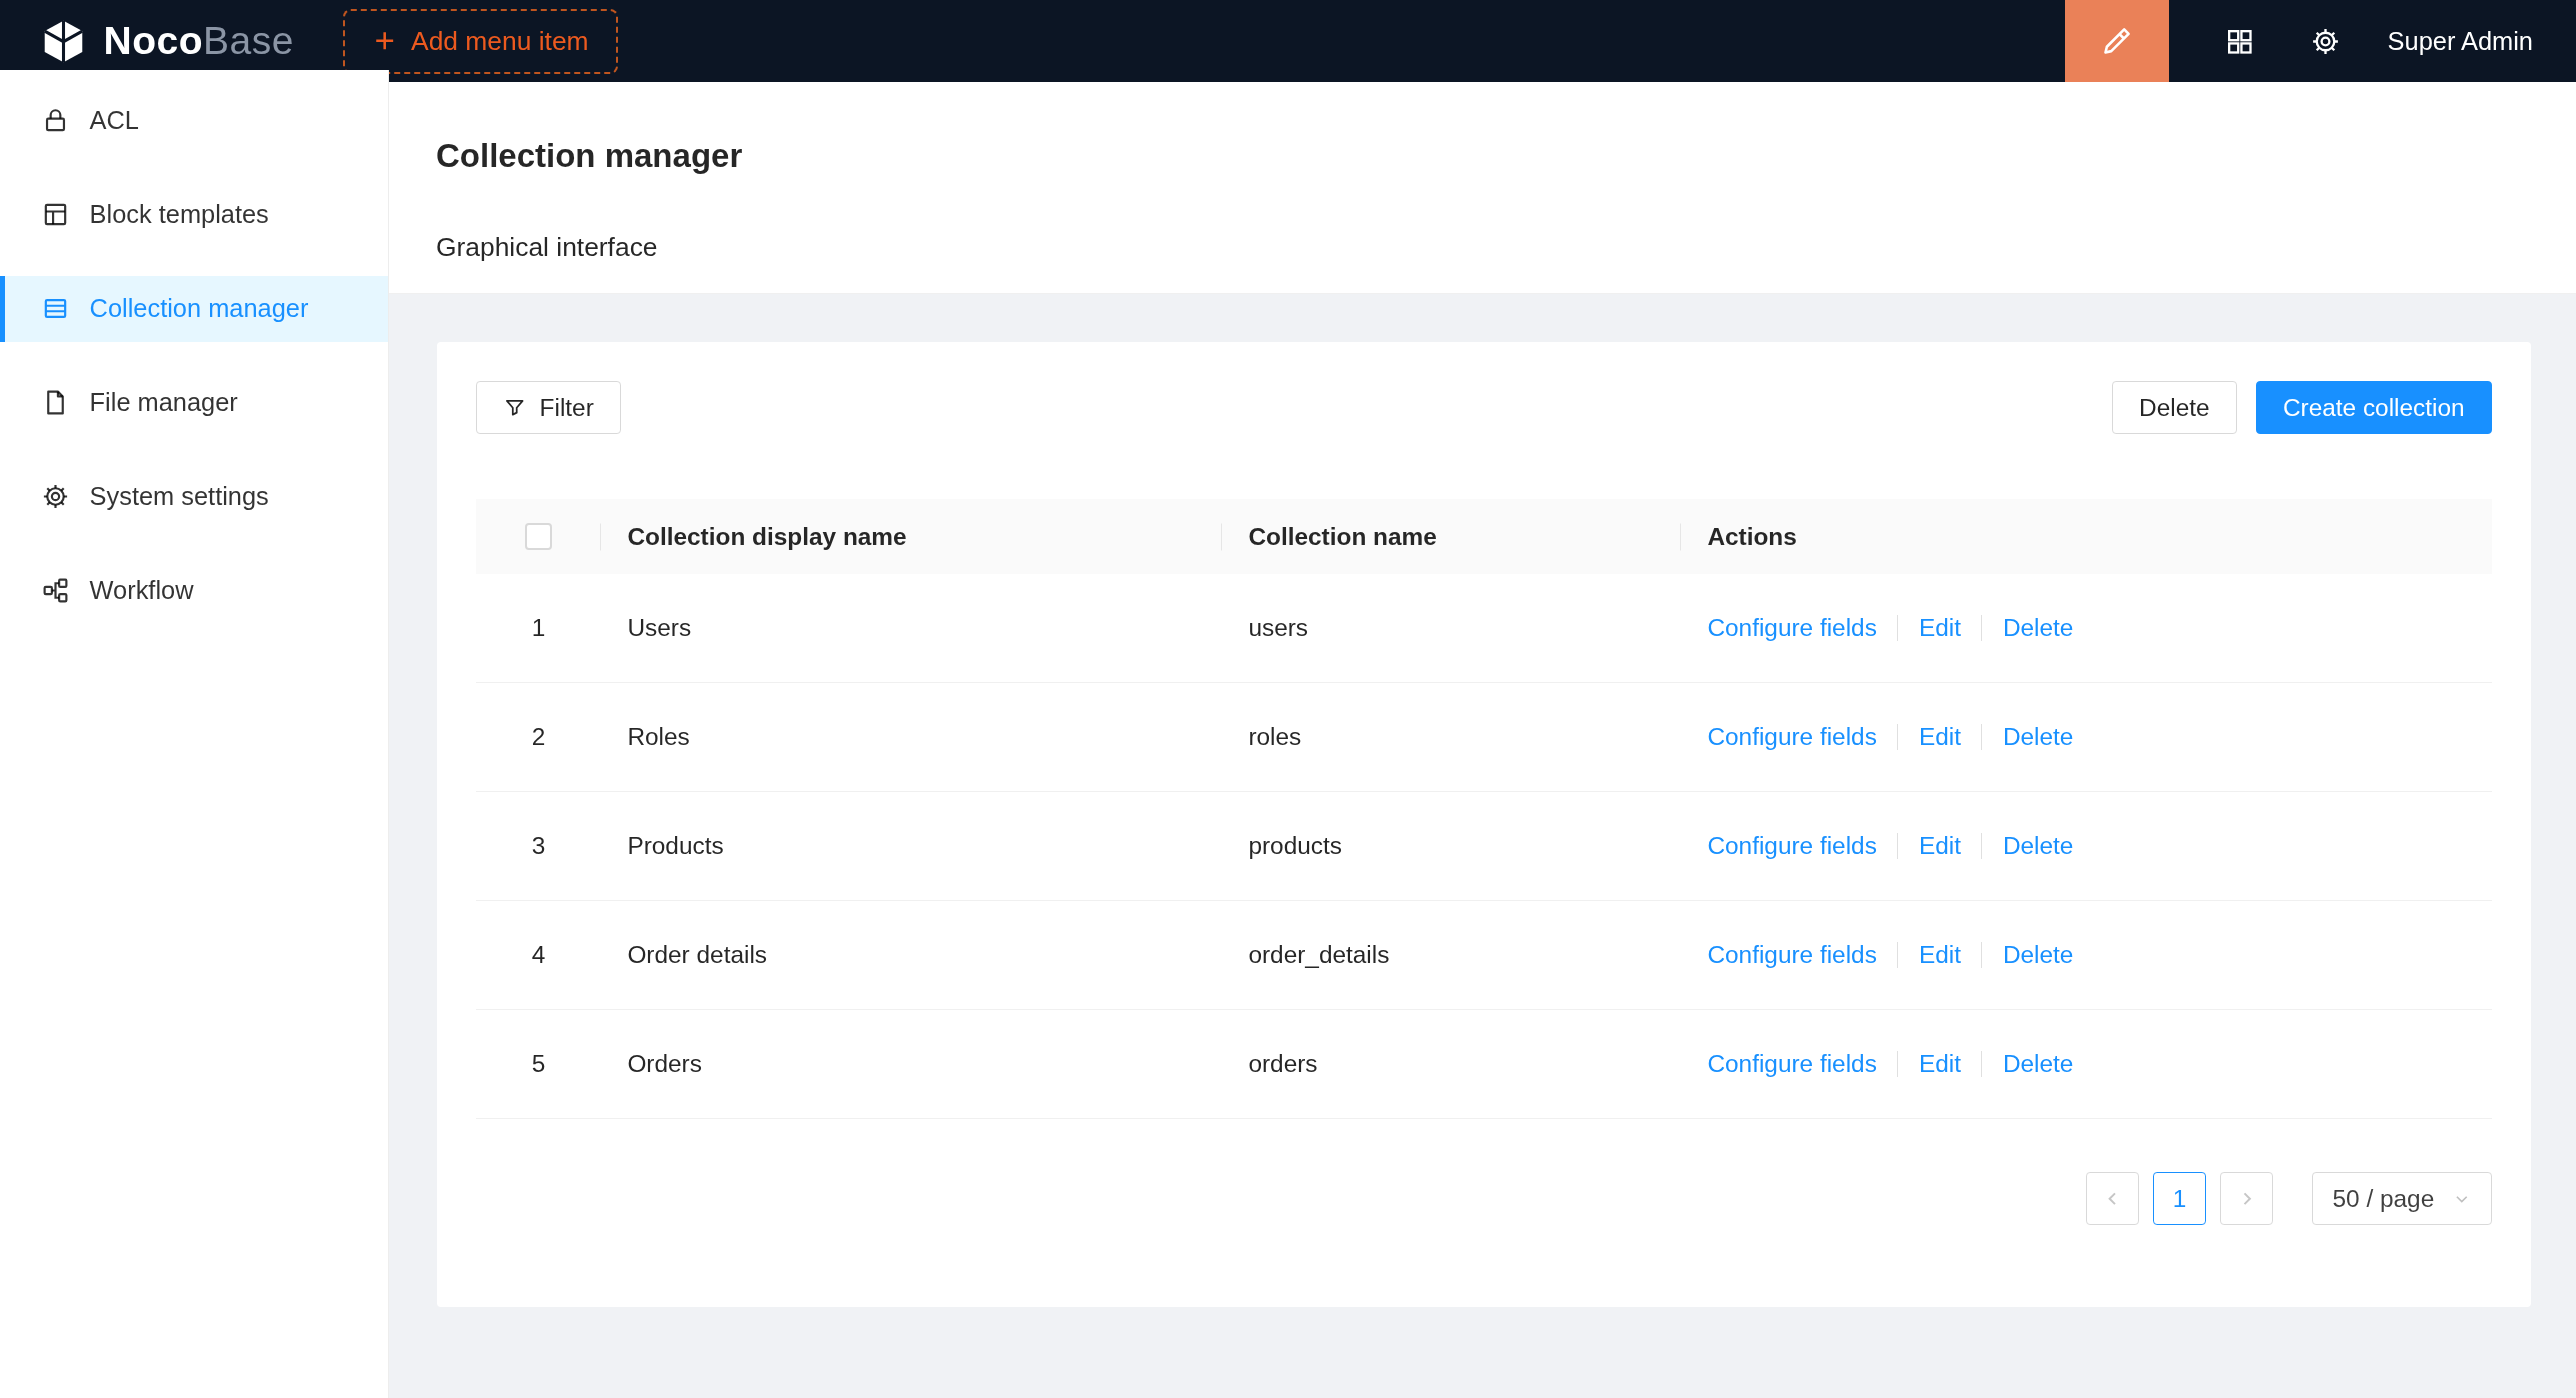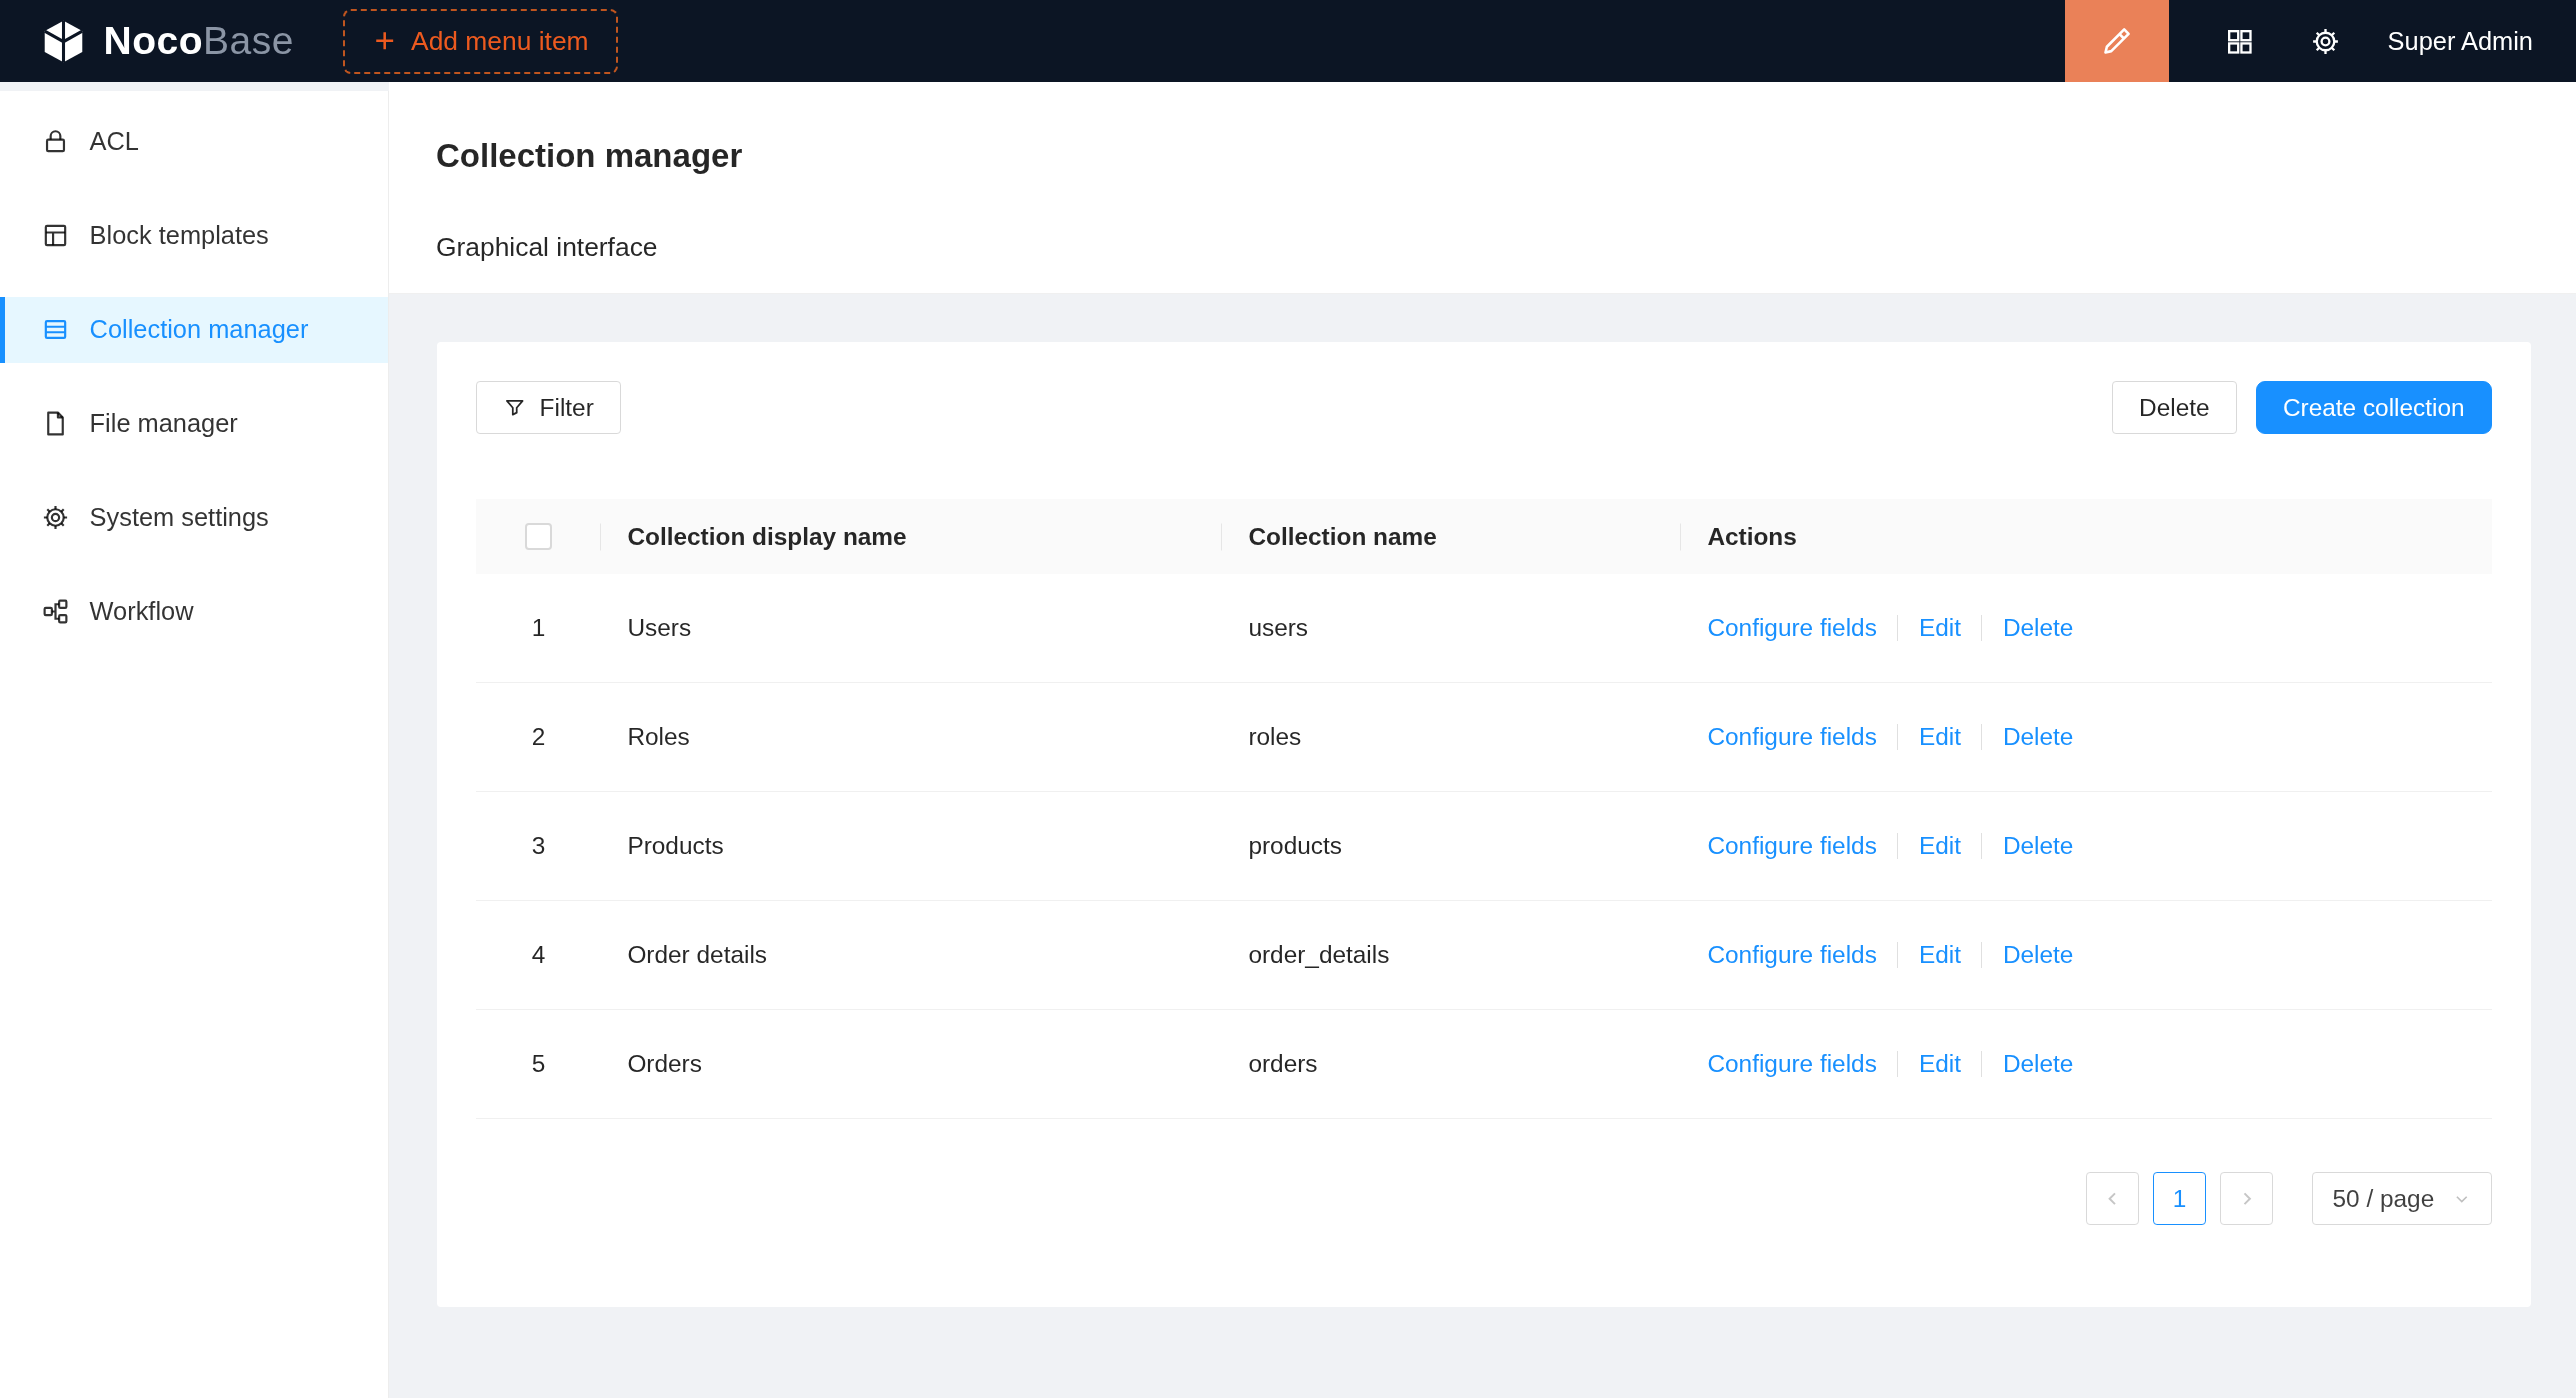--- a/index.html
+++ b/index.html
@@ -41,21 +41,21 @@
     background: var(--designer_bg, #ea8158);
     display:flex; align-items:center; justify-content:center; cursor:pointer;
   }
   .designer-btn svg { width:33px; height:33px; }
   .top-icon { margin-left: 55px; cursor:pointer; }
   .top-icon svg { width:31px; height:31px; }
   .user-name { margin-left: 47px; margin-right: 43px; font-size:25.4px; cursor:pointer; white-space:nowrap; }
 
   
   .sidebar {
-    position: fixed; left:0; top:91px; bottom:0;
+    position: fixed; left:0; top:70px; bottom:0;
     width: 389px; background:#fff;
     border-right: 1px solid #ededed;
     padding-top: 17.6px;
   }
   .side-item {
     position: relative;
     height: 66px; margin-bottom: 28px;
     display:flex; align-items:center; gap:19.6px;
     padding-left: 41px;
     font-size: 25.4px; color: rgba(0,0,0,.8);
@@ -85,21 +85,21 @@
   
   .card-toolbar { display:flex; align-items:center; }
   .btn {
     height:53px; padding:0 26.4px;
     display:inline-flex; align-items:center; gap:12.7px;
     background:#fff; border:1px solid #d9d9d9; border-radius:3.9px;
     font-size:24.4px; color:rgba(0,0,0,.85); cursor:pointer; white-space:nowrap;
     font-family: Liberation Sans, sans-serif;
   }
   .btn svg { width:23.5px; height:23.5px; }
-  .btn.primary { background:var(--accent,#1890ff); border-color:var(--accent,#1890ff); color:#fff;border-radius:9px; }
+  .btn.primary { background:var(--accent,#1890ff); border-color:var(--accent,#1890ff); color:#fff; }
   .toolbar-right { margin-left:auto; display:flex; gap:18.6px; }
 
   
   .table { margin-top: 65px; }
   .thead, .trow { display:grid; grid-template-columns: 125px 621px 459px 1fr; align-items:center; }
   .thead { background:#fafafa; height:75px; font-weight:700; font-size:24.4px; }
   .th { position:relative; padding:0 23.5px 0 26.4px; }
   .th.sep::after {
     content:""; position:absolute; right:0; top:50%; transform:translateY(-50%);
     width:1px; height:27px; background:rgba(0,0,0,.08);

